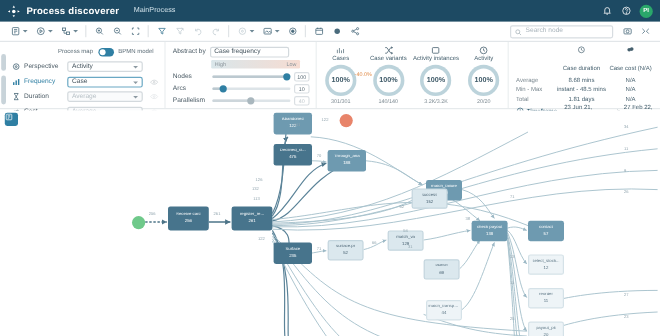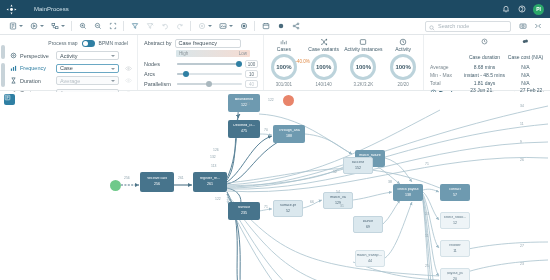--- a/index.html
+++ b/index.html
@@ -167,20 +167,21 @@
     <svg width="11" height="11" viewBox="0 0 12 12">
         <g fill="#fff">
       <circle cx="6" cy="6" r="1.6"></circle>
           <path d="M6 .6 L7.1 2.6 H4.9z"></path>
           <path d="M6 11.4 L4.9 9.4 H7.1z"></path>
       <path d="M.6 6 L2.6 4.9 V7.1z"></path>
           <path d="M11.4 6 L9.4 7.1 V4.9z"></path>
         </g>
       </svg>
   </span>
+  <span class="app-title">Process discoverer</span>
   <span class="proc-name">MainProcess</span>
   <span class="hdr-right">
     <span class="hdr-ic">
       <svg width="8" height="8" viewBox="0 0 12 12" fill="none" stroke="#fff" stroke-width="1.1">
         <path d="M3 5a3 3 0 016 0v3l1 1H2l1-1z"></path>
           <path d="M5 10.2h2"></path>
         </svg>
     </span>
     <span class="hdr-ic">
       <svg width="8" height="8" viewBox="0 0 12 12" fill="none" stroke="#fff" stroke-width="1.1">

